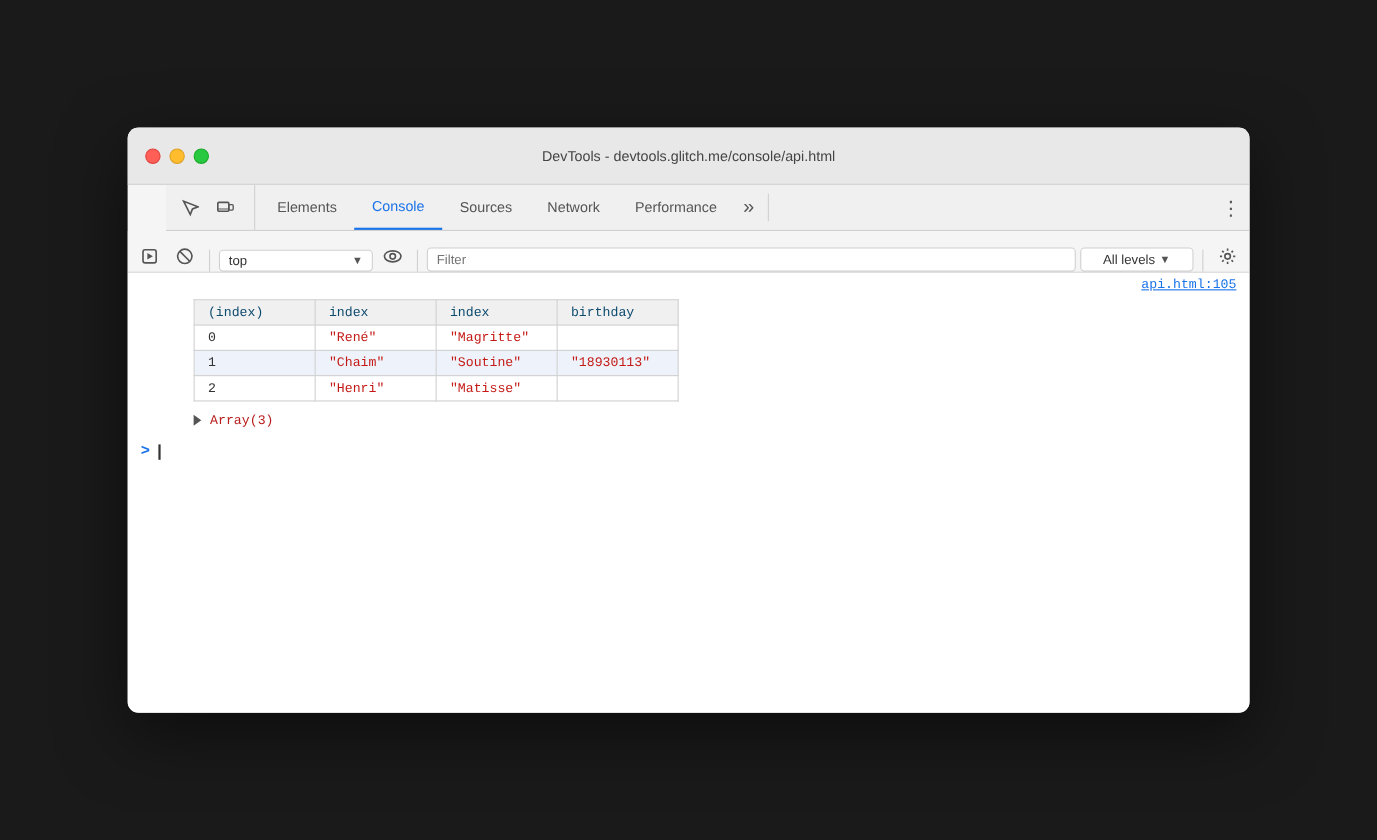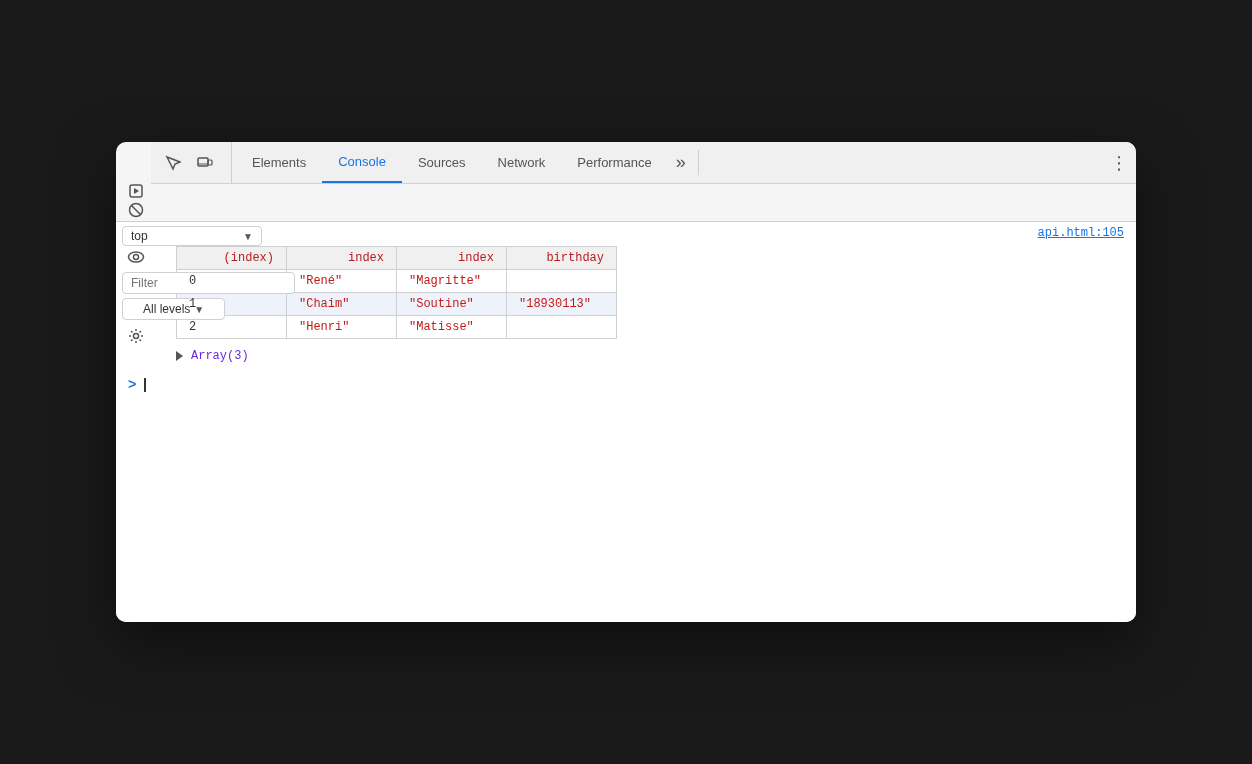--- a/index.html
+++ b/index.html
@@ -118,25 +118,24 @@
       color: #555;
       font-size: 18px;
       margin-left: auto;
     }
 
     
     .console-toolbar {
       background: #f5f5f5;
       height: 38px;
       display: flex;
-      align-items: flex-start;
+      align-items: flex-end;
       border-bottom: 1px solid #d0d0d0;
       padding: 0 6px;
       gap: 4px;
-      flex-direction: column;
     }
     .toolbar-btn {
       width: 28px;
       height: 28px;
       display: flex;
       align-items: center;
       justify-content: center;
       border-radius: 4px;
       cursor: pointer;
       color: #555;
@@ -224,23 +223,23 @@
     
     .console-table {
       border-collapse: collapse;
       margin: 4px 60px 4px 60px;
       font-size: 12px;
     }
     .console-table th {
       background: #f0f0f0;
       border: 1px solid #d0d0d0;
       padding: 4px 12px;
-      text-align: right;
+      text-align: left;
       font-weight: normal;
-      color: #b91c1c;
+      color: #0c4a6e;
       font-family: 'Monaco', 'Menlo', 'Courier New', monospace;
     }
     .console-table td {
       border: 1px solid #d0d0d0;
       padding: 4px 12px;
       color: #333;
       font-family: 'Monaco', 'Menlo', 'Courier New', monospace;
     }
     .console-table tr:nth-child(2) td,
     .console-table tr:nth-child(4) td {
@@ -256,21 +255,21 @@
     .last-col { min-width: 110px; }
     .birthday-col { min-width: 110px; }
 
     .array-expand {
       padding: 6px 60px;
       display: flex;
       align-items: center;
       gap: 4px;
       font-size: 12px;
       cursor: pointer;
-      color: #6d28d9;
+      color: #b91c1c;
     }
     .arrow-right {
       display: inline-block;
       width: 0;
       height: 0;
       border-top: 5px solid transparent;
       border-bottom: 5px solid transparent;
       border-left: 7px solid #555;
       margin-right: 4px;
     }
@@ -298,20 +297,28 @@
     @keyframes blink {
       0%, 49% { opacity: 1; }
       50%, 100% { opacity: 0; }
     }
   </style>
 </head>
 <body>
 
 <div class="window">
 
+  <div class="title-bar">
+    <div class="traffic-lights">
+      <div class="traffic-light tl-red"></div>
+      <div class="traffic-light tl-yellow"></div>
+      <div class="traffic-light tl-green"></div>
+    </div>
+    <div class="title-text">DevTools - devtools.glitch.me/console/api.html</div>
+  </div>
 
   <div class="tab-bar">
     <div class="tab-bar-icons">
       <div class="icon-btn">
         <svg width="16" height="16" viewBox="0 0 16 16" fill="none">
           <path d="M2 2 L8 14 L10 9 L15 7 Z" stroke="#555" stroke-width="1.5" fill="none"></path>
         </svg>
       </div>
       <div class="icon-btn">
         <svg width="16" height="16" viewBox="0 0 16 16" fill="none">

